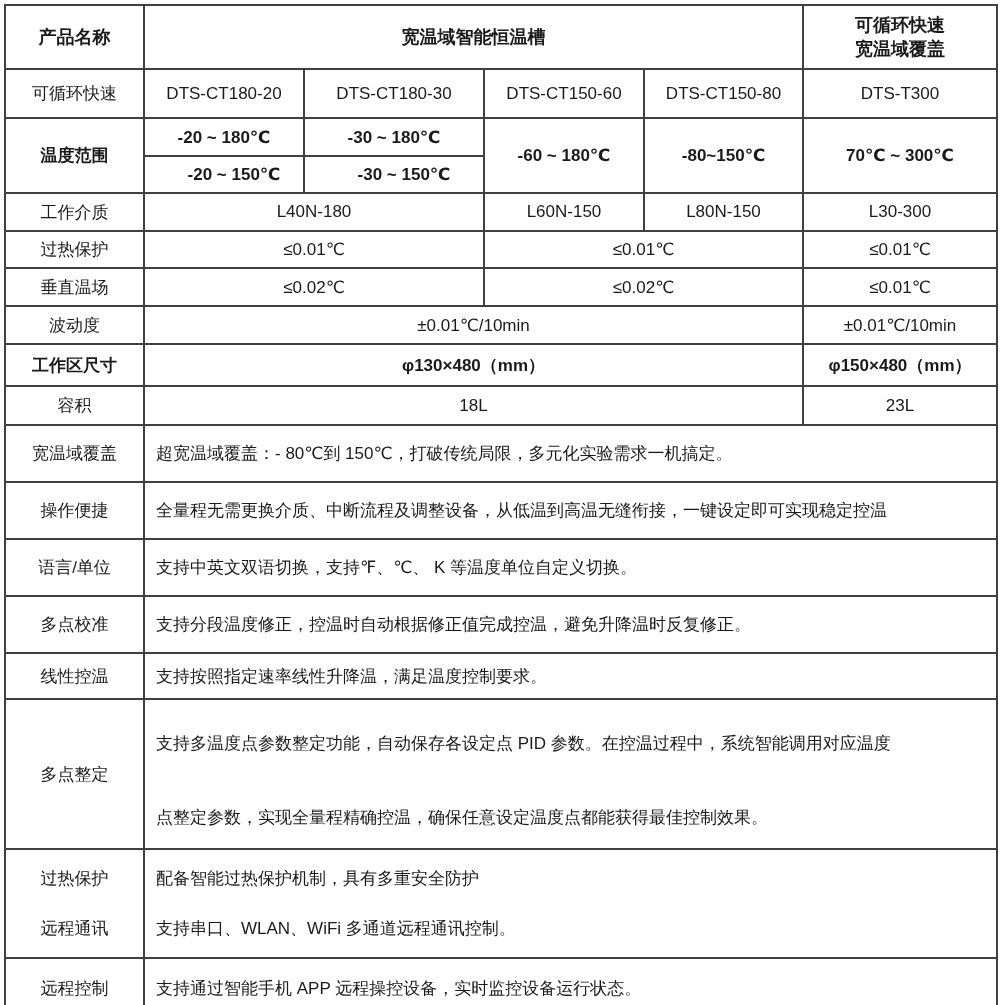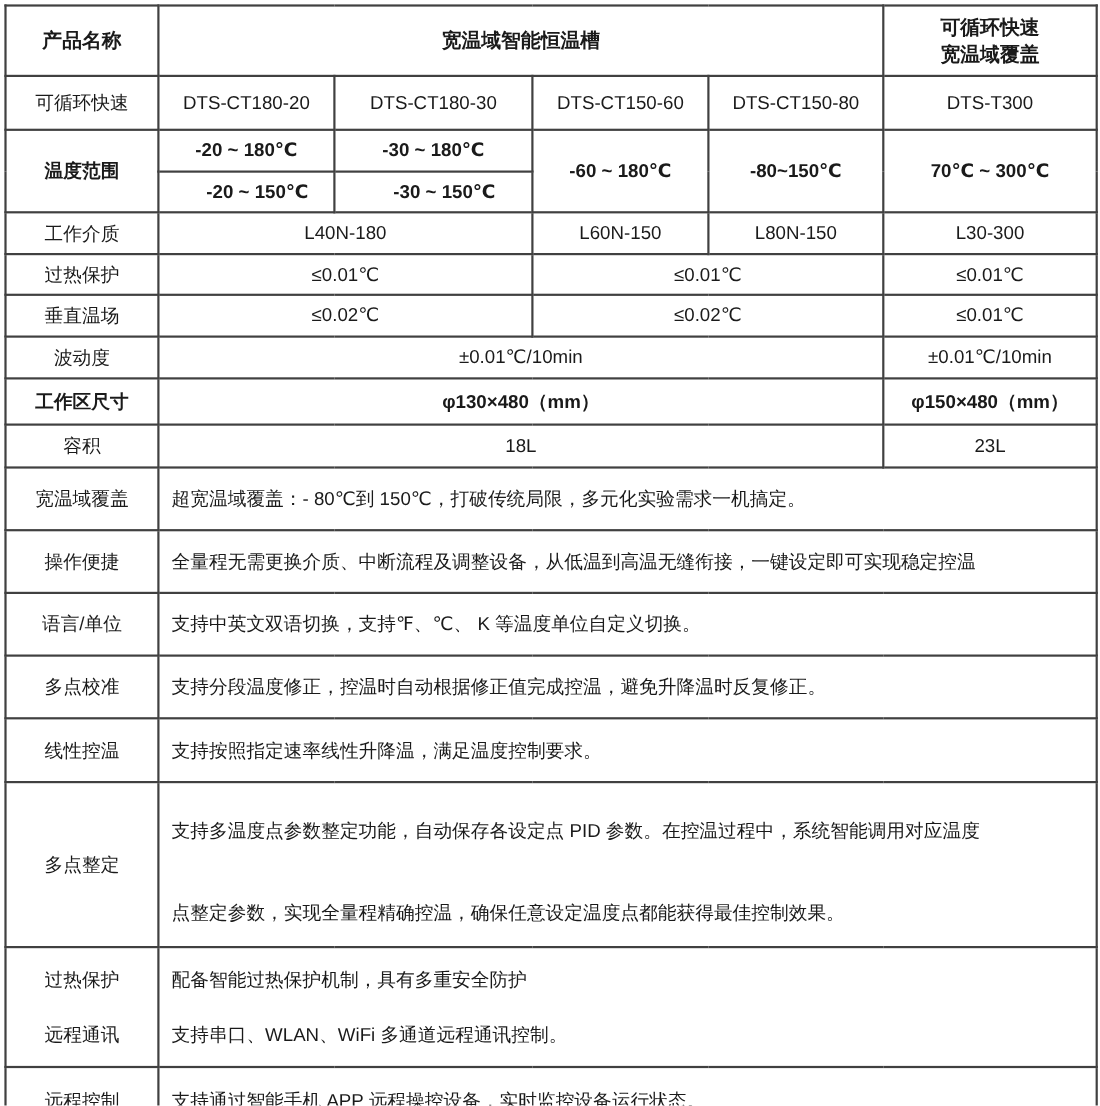--- a/index.html
+++ b/index.html
@@ -38,21 +38,21 @@
   tr.r2 td { height: 49px; }
   tr.r3a td { height: 38px; }
   tr.r3b td { height: 37px; padding-left: 20px; }
   tr.r4 td { height: 38px; border-radius: 10px; }
   tr.r5 td { height: 37px; }
   tr.r6 td { height: 38px; text-align: center; }
   tr.r7 td { height: 38px; }
   tr.r8 td { height: 42px; font-weight: bold; }
   tr.r9 td { height: 39px; }
   tr.rf td { height: 57px; }
-  tr.rf14 td { height: 58px; }
+  tr.rf14 td { height: 46px; }
   tr.r15 td { height: 121px; }
   tr.r16 td { height: 109px; }
   tr.r17 td { height: 61px; }
 </style>
 </head>
 <body>
 
 <table class="spec">
   <colgroup>
     <col style="width:139px">

